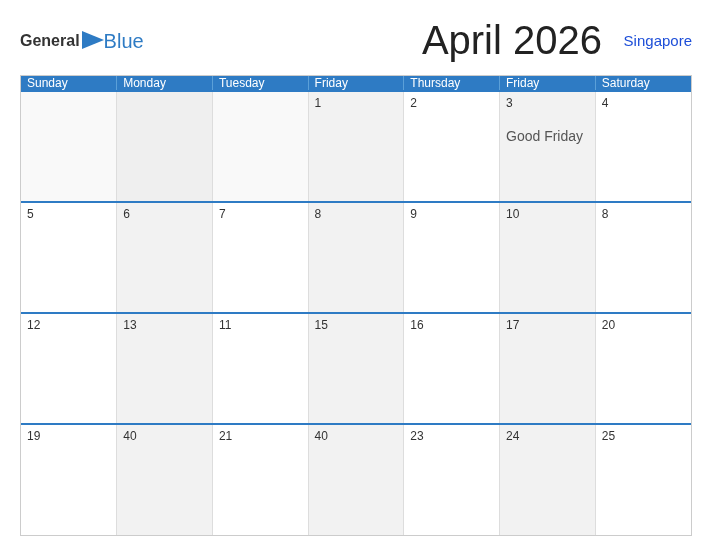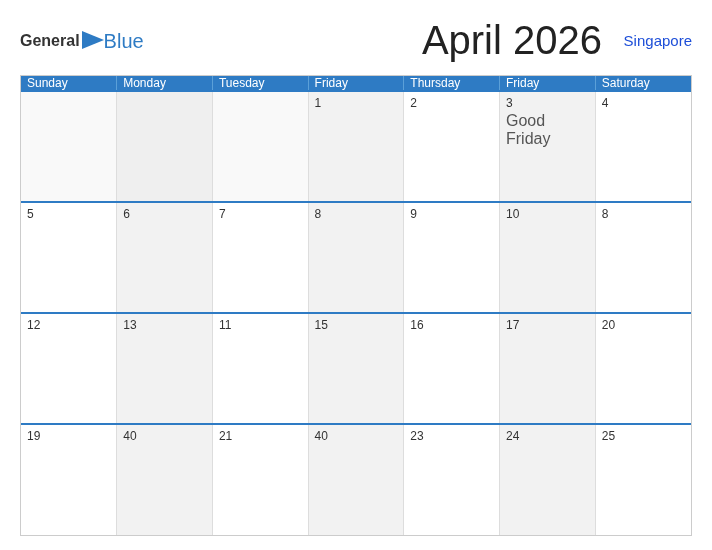--- a/index.html
+++ b/index.html
@@ -103,24 +103,24 @@
     }
     .calendar tbody tr td.empty {
       background: #f9f9f9;
     }
     .day-num {
       font-size: 12px;
       color: #333;
       display: block;
     }
     .holiday {
-      font-size: 16px;
+      font-size: 14px;
       color: #555;
       display: block;
-      margin-top: 2px;
+      margin-top: 18px;
     }
     
     .calendar tbody tr td:nth-child(even) {
       background: #f2f2f2;
     }
     .calendar tbody tr td.empty:nth-child(even) {
       background: #efefef;
     }
   </style>
 </head>

